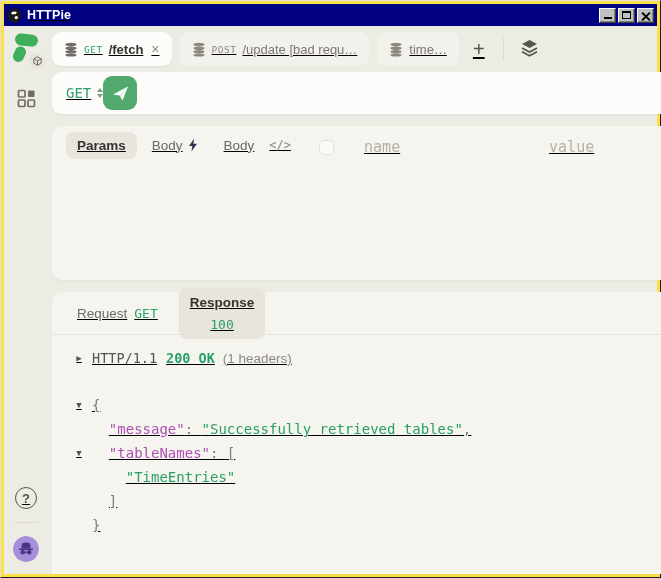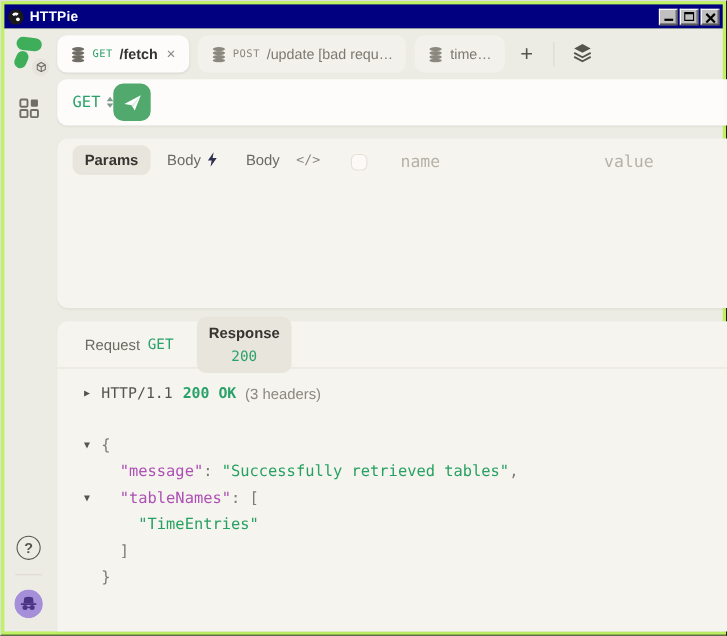--- a/index.html
+++ b/index.html
@@ -1,23 +1,23 @@
 <!DOCTYPE html>
 <html><head>
 <meta charset="utf-8">
 <style>
   * { margin:0; padding:0; box-sizing:border-box; }
   html,body { width:661px; height:578px; overflow:hidden; background:#c0c0c0;
               font-family:"Liberation Sans", sans-serif; }
 
   
-  .window { width:661px; height:578px; background:#bef264; padding:3px;
+  .window { width:661px; height:578px; background:#fde047; padding:3px;
             border-top:1px solid #dfdfdf; border-left:1px solid #dfdfdf;
             border-right:1px solid #202020; border-bottom:1px solid #202020;
-            display:flex; flex-direction:column; }
+            display:flex; flex-direction:column;text-decoration:underline; }
   .titlebar { height:22px; background:#000080; display:flex; align-items:center;
               padding:0 3px; flex:0 0 22px; }
   .titlebar .appicon { width:15px; height:15px; margin-right:5px; flex:0 0 15px; }
   .titlebar .title { color:#fff; font-weight:bold; font-size:12.5px; flex:1; letter-spacing:.2px; }
   .winbtn { width:17px; height:15px; background:#c0c0c0; margin-left:2px;
             border-top:1px solid #fff; border-left:1px solid #fff;
             border-right:1px solid #404040; border-bottom:1px solid #404040;
             box-shadow:inset -1px -1px 0 #808080;
             display:flex; align-items:center; justify-content:center; position:relative; cursor:pointer; }
   .glyph-min { width:8px; height:2px; background:#000; position:absolute; bottom:3px; left:4px; }
@@ -276,29 +276,29 @@
       </div>
 
       <div class="card resp-card">
         <div class="resp-tabs">
           <button class="rtab">
             <span class="rlabel">Request</span>
             <span class="rvalue">GET</span>
           </button>
           <button class="rtab active">
             <span class="rlabel">Response</span>
-            <span class="rvalue">200</span>
+            <span class="rvalue">100</span>
           </button>
         </div>
         <div class="hdivider"></div>
         <div class="status-row">
           <span class="fold-col">▶</span>
           <span class="proto">HTTP/1.1</span>
           <span class="status-ok">200 OK</span>
-          <span class="hdr-note">(3 headers)</span>
+          <span class="hdr-note">(1 headers)</span>
         </div>
         <div class="code-area">
             <div class="code-line">
               <span class="fold-col">▼</span>
               <span class="code" style="padding-left: 0ch;"><span class="tok-punct">{</span></span>
               <span class="lnum">1</span>
             </div>
             <div class="code-line">
               <span class="fold-col"></span>
               <span class="code" style="padding-left: 2ch;"><span class="tok-key">"message"</span><span class="tok-punct">: </span><span class="tok-str">"Successfully retrieved tables"</span><span class="tok-punct">,</span></span>

